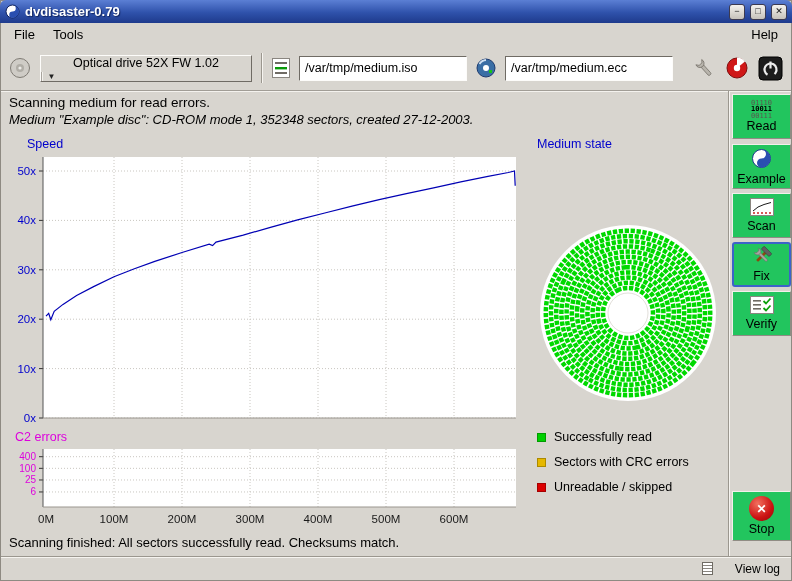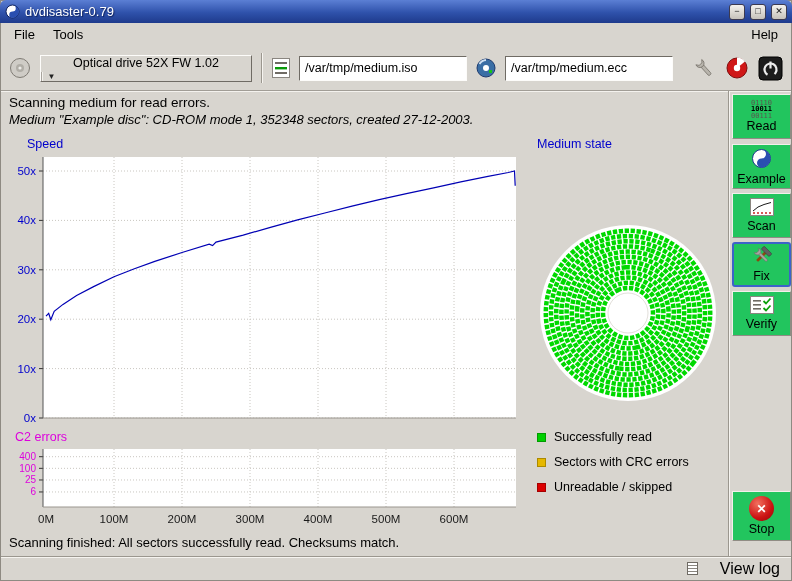--- a/index.html
+++ b/index.html
@@ -4,21 +4,21 @@
 <style>
   *{margin:0;padding:0;box-sizing:border-box;}
   html,body{width:792px;height:581px;}
   body{font-family:"Liberation Sans",sans-serif;background:#d8d5cf;position:relative;overflow:hidden;color:#000;}
   .window{position:absolute;inset:0;border:1px solid #8e8a82;background:#d8d5cf;}
 
   
   .titlebar{position:absolute;left:-1px;top:-1px;right:-1px;height:23px;
     background:linear-gradient(180deg,#5b7fd4 0%,#2f52ab 55%,#1e3a8c 100%);
     border-radius:6px 6px 0 0;display:flex;align-items:center;padding:0 5px;gap:5px;}
-  .titlebar .title{color:#fff;font-weight:normal;font-size:13px;flex:1;text-shadow:1px 1px 1px #10235e;}
+  .titlebar .title{color:#fff;font-weight:bold;font-size:13px;flex:1;text-shadow:1px 1px 1px #10235e;}
   .winbtn{width:16px;height:16px;border-radius:3px;background:linear-gradient(#f4f2ee,#c6c2ba);
     border:1px solid #3c3a50;font-size:9px;line-height:13px;text-align:center;color:#1a1a1a;cursor:default;}
 
   
   .menubar{position:absolute;top:22px;left:0;right:0;height:23px;display:flex;align-items:center;font-size:13px;padding:0 4px;}
   .menu-item{padding:3px 9px;}
   .menu-help{margin-left:auto;}
 
   
   .toolbar{position:absolute;top:45px;left:0;right:0;height:45px;display:flex;align-items:center;
@@ -58,21 +58,21 @@
   .read-icon{font-family:"DejaVu Sans Mono",monospace;font-size:7px;line-height:6.5px;color:#5a5650;text-align:center;}
   .read-icon .bold{color:#000;font-weight:bold;}
   .stop-btn{top:400px;height:50px;gap:2px;}
   .stop-icon{width:25px;height:25px;border-radius:50%;
     background:radial-gradient(circle at 35% 30%,#f2705e,#cc1212 60%,#8d0a0a);
     color:#fff;font-size:12px;font-weight:bold;display:flex;align-items:center;justify-content:center;}
 
   
   .footer{position:absolute;left:0;bottom:0;right:0;height:24px;border-top:1px solid #9b978f;
     box-shadow:inset 0 1px 0 #f6f4f0;display:flex;align-items:center;justify-content:flex-end;padding:0 7px;}
-  .viewlog{display:flex;align-items:center;gap:22px;font-size:16px;padding:1px 4px;}
+  .viewlog{display:flex;align-items:center;gap:22px;font-size:12px;padding:1px 4px;}
   .viewlog-icon{width:11px;height:13px;border:1px solid #6f6b64;
     background:repeating-linear-gradient(180deg,#fff 0 2px,#8a8680 2px 3px);}
 </style>
 </head>
 <body>
 
 <div class="window">
 
   <div class="titlebar">
     <span class="tb-icon">

